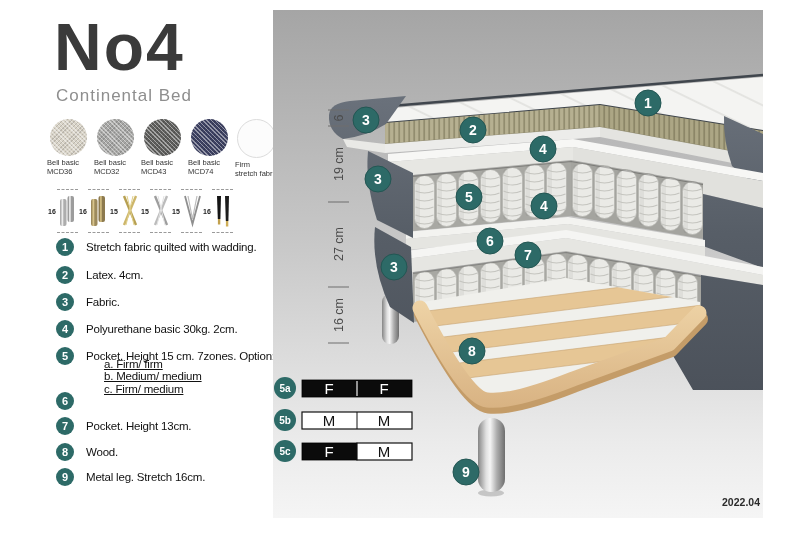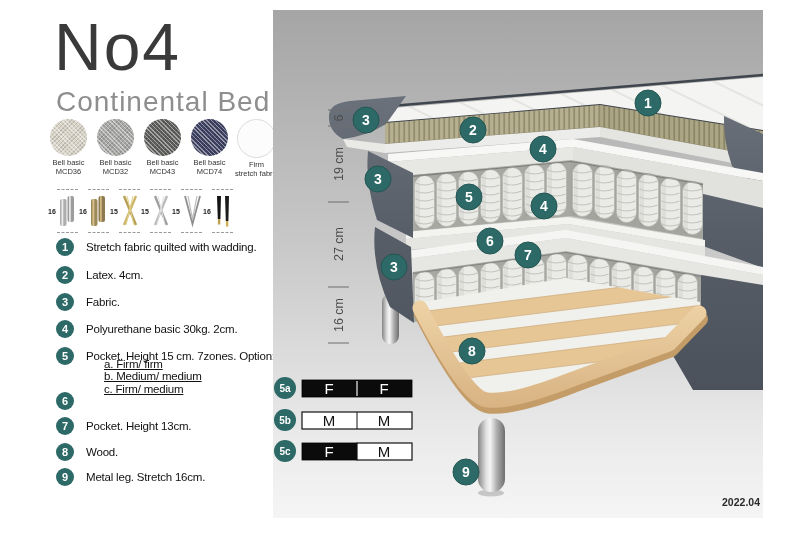--- a/index.html
+++ b/index.html
@@ -1,24 +1,24 @@
 <!DOCTYPE html>
 <html><head>
 <meta charset="utf-8">
 <style>
   html,body{margin:0;padding:0;background:#fff;}
   .page{position:relative;width:800px;height:533px;background:#fff;overflow:hidden;
         font-family:"Liberation Sans",sans-serif;}
   
-  .title{position:absolute;left:54px;top:14px;font-size:66px;line-height:1;font-weight:400;
+  .title{position:absolute;left:54px;top:14px;font-size:66px;line-height:1;font-weight:700;
          color:#3a3a3a;letter-spacing:2px;}
-  .subtitle{position:absolute;left:56px;top:86px;font-size:28px;font-weight:300;
+  .subtitle{position:absolute;left:56px;top:86px;font-size:17px;font-weight:300;
             color:#8e8e8e;letter-spacing:1px;}
   .swatches{position:absolute;left:47px;top:119px;display:flex;gap:4px;}
-  .swatch{width:43px;text-align:center;}
+  .swatch{width:43px;}
   .swatch-circle{width:37px;height:37px;border-radius:50%;margin:0 auto;
      background-image:
        repeating-linear-gradient(45deg, rgba(255,255,255,.45) 0 1px, rgba(0,0,0,0) 1px 3px),
        repeating-linear-gradient(-45deg, rgba(0,0,0,.14) 0 1px, rgba(0,0,0,0) 1px 3px);}
   .s0{background-color:#d8d3c7}.s1{background-color:#a7a7a5}
   .s2{background-color:#5f5f5d}.s3{background-color:#3e4263}
   .s4{background-color:#fcfcfc;background-image:none;border:1px solid #dcdcdc;}
   .swatch-label{margin-top:3px;font-size:7.5px;line-height:8.5px;color:#333;}
   .legs-row{position:absolute;left:48px;top:189px;display:flex;}
   .leg-item{width:31px;display:flex;align-items:center;}

